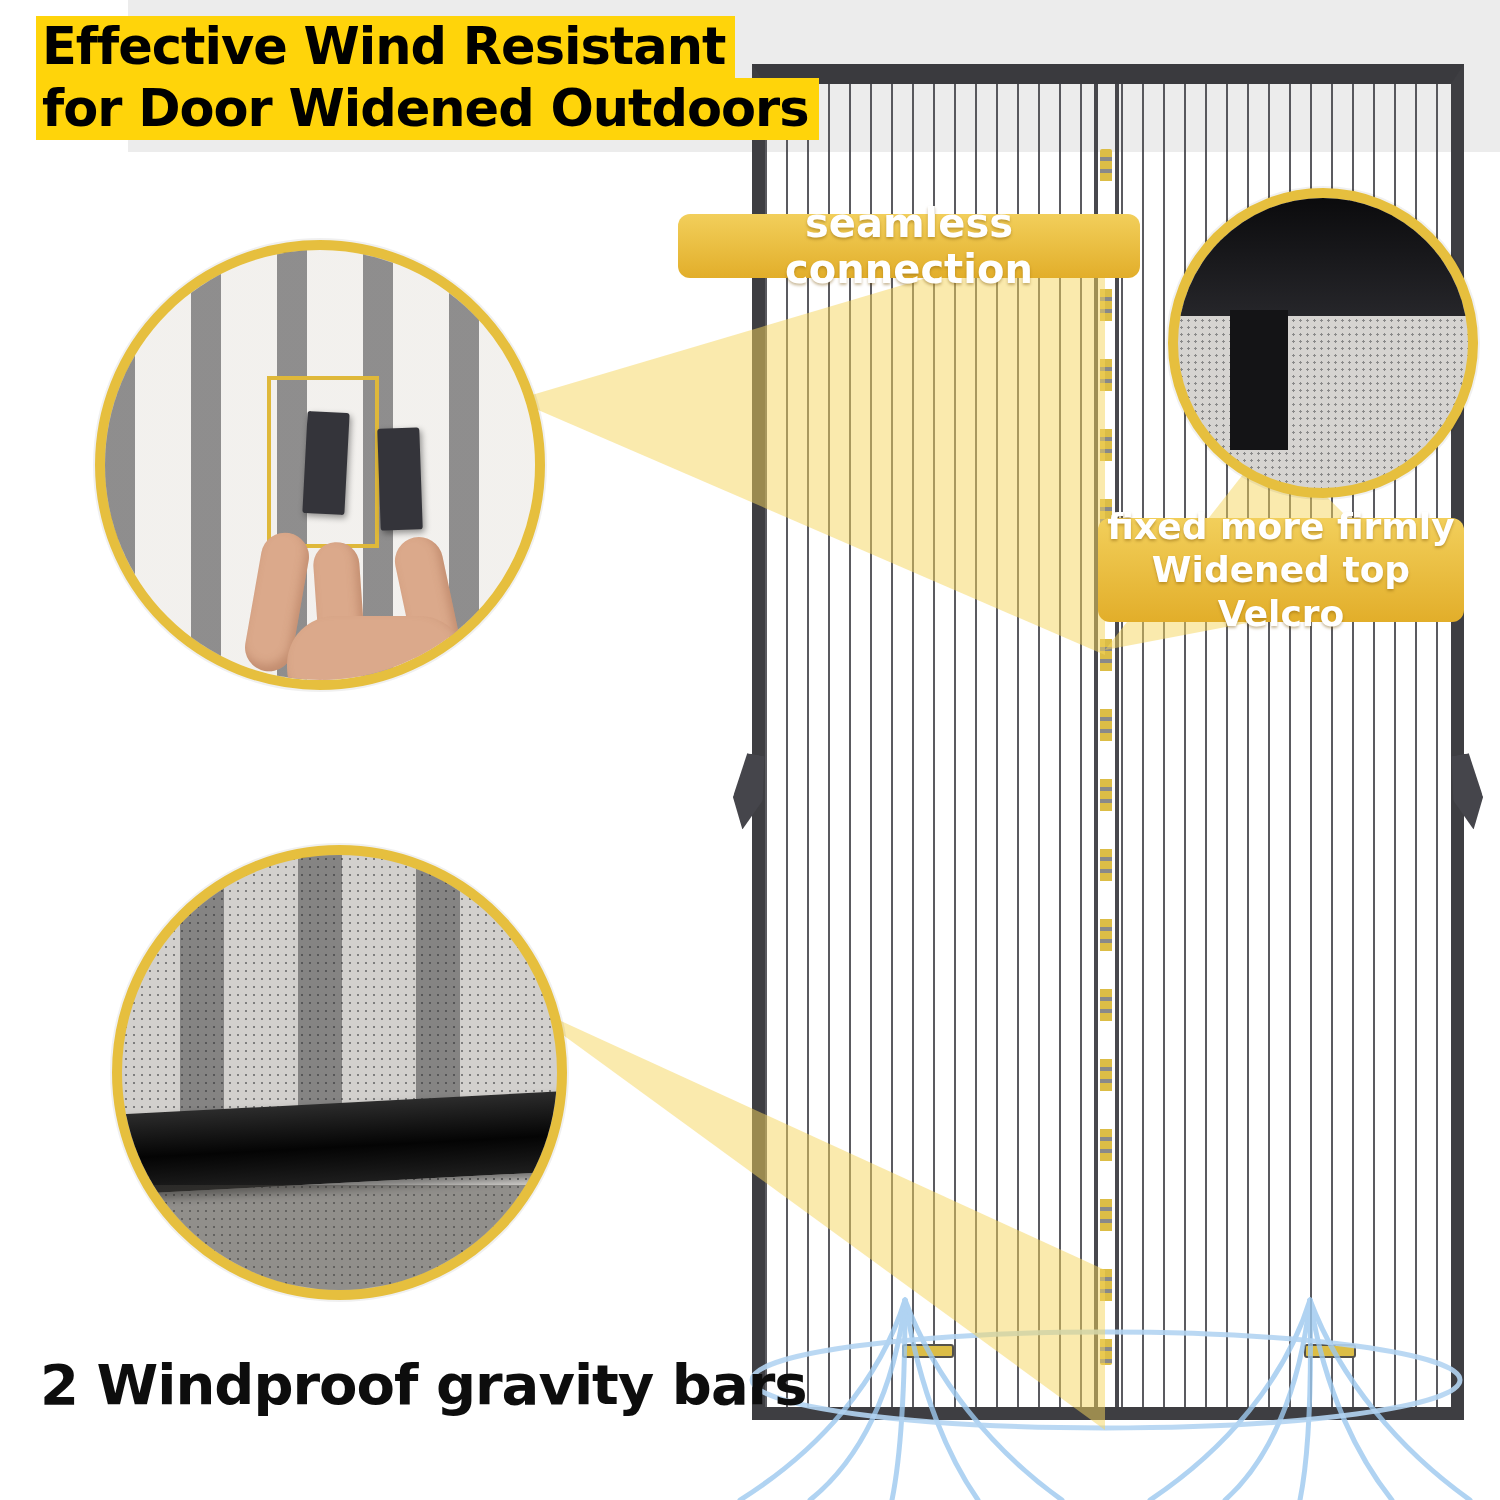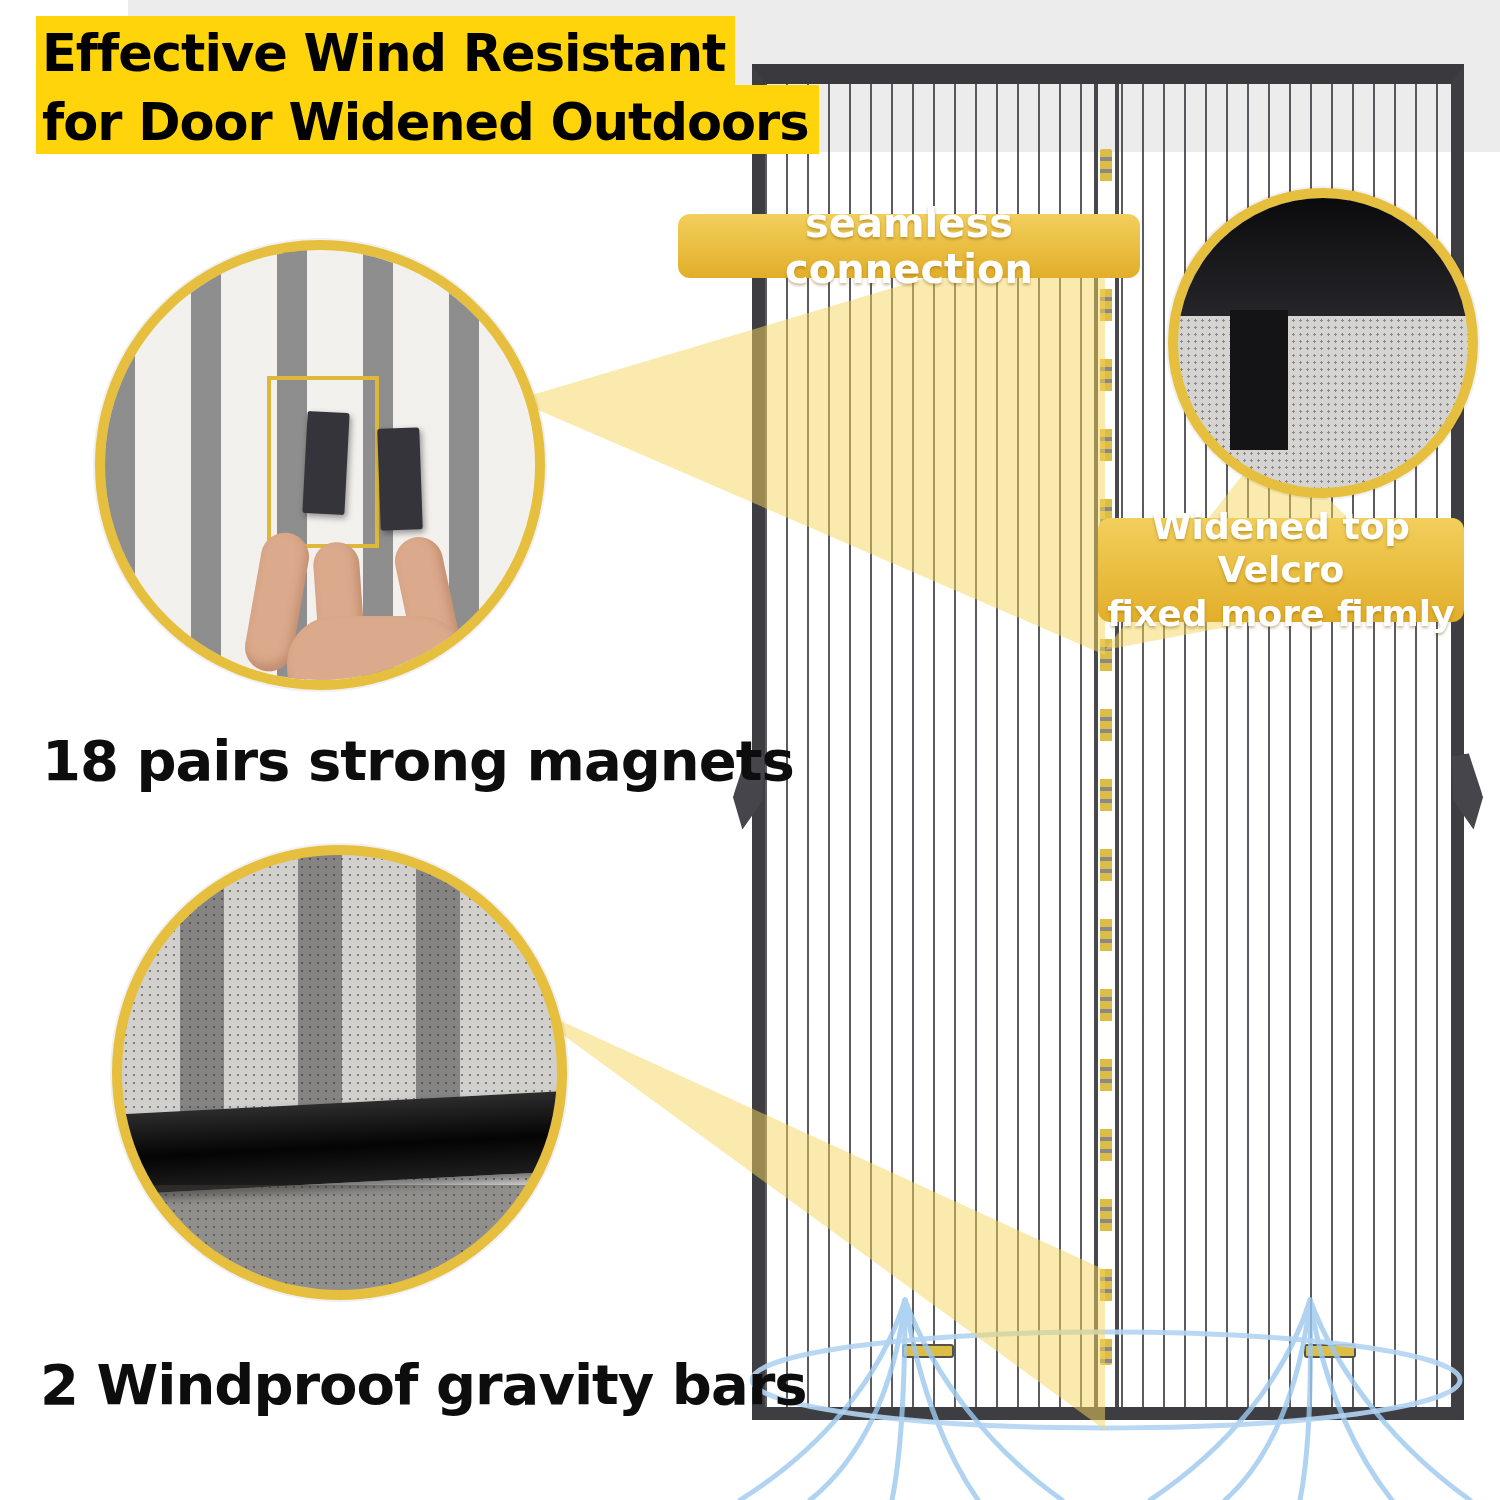--- a/index.html
+++ b/index.html
@@ -66,21 +66,21 @@
 
   
   .label-box{position:absolute;background:linear-gradient(180deg,#f2cf5b,#e2ae2a);color:#fff;
     font-weight:bold;border-radius:12px;display:flex;flex-direction:column;align-items:center;
     justify-content:center;text-align:center;text-shadow:0 2px 3px rgba(120,80,0,.4);}
   .label-seamless{left:678px;top:214px;width:462px;height:64px;font-size:40px;}
   .label-velcro{left:1098px;top:518px;width:366px;height:104px;font-size:36px;line-height:1.2;}
 
   
   .title{position:absolute;left:36px;top:16px;font-size:51px;font-weight:800;color:#000;line-height:1.12;letter-spacing:-1px;}
-  .title .hl{background:#ffd40a;display:inline-block;padding:9px 10px 3px 6px;}
+  .title .hl{background:#ffd40a;display:inline-block;padding:2px 10px 3px 6px;}
   .caption{position:absolute;font-size:56px;font-weight:bold;color:#0d0d0d;letter-spacing:-1px;}
   .caption-magnets{left:42px;top:728px;}
   .caption-gravity{left:40px;top:1352px;}
 </style>
 </head>
 <body>
 
 <div class="stage">
 
   <div class="top-band"></div>
@@ -141,25 +141,24 @@
     <div class="g-strip gs2"></div>
     <div class="g-strip gs3"></div>
     <div class="gravity-bar"></div>
     <div class="gravity-under"></div>
   </div>
 
   <div class="label-box label-seamless">
     <span>seamless connection</span>
   </div>
   <div class="label-box label-velcro">
+    <span>fixed more firmly</span>
     <span>Widened top Velcro</span>
-    <span>fixed more firmly</span>
   </div>
 
   <div class="title">
     <span class="hl">Effective Wind Resistant</span><br>
     <span class="hl">for Door Widened Outdoors</span>
   </div>
 
-  <div class="caption caption-magnets">18 pairs strong magnets</div>
   <div class="caption caption-gravity">2 Windproof gravity bars</div>
 
 </div>
 
 </body></html>

